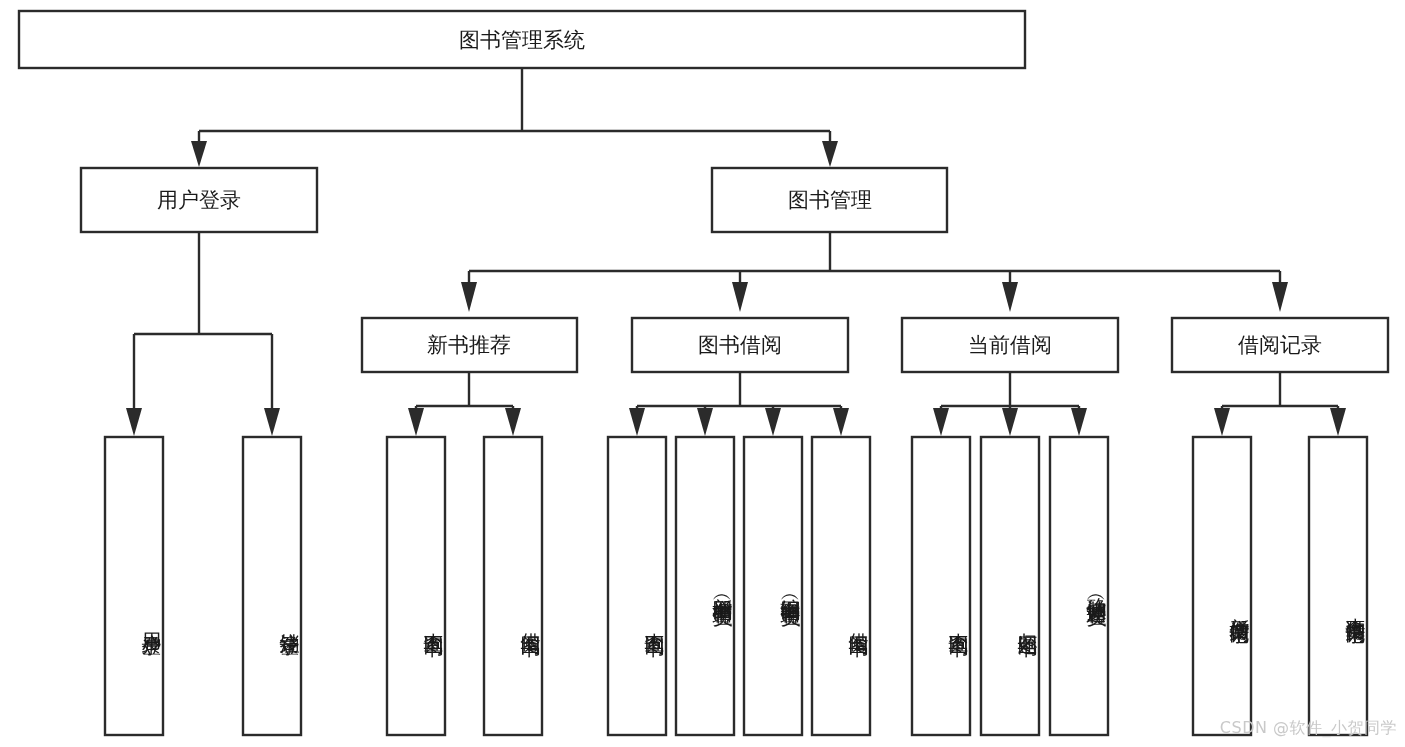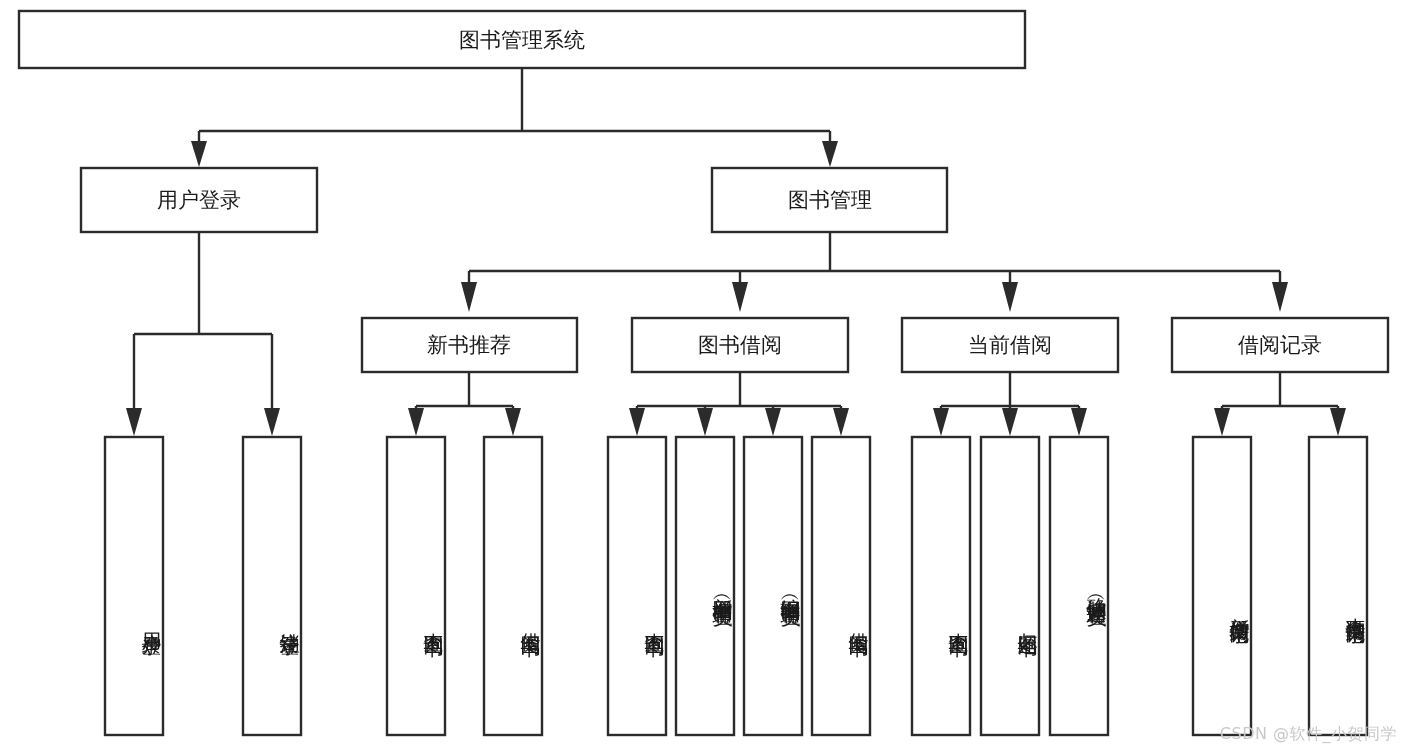--- a/index.html
+++ b/index.html
@@ -60,21 +60,21 @@
     font-size: 20px;
     line-height: 1.12;
     color: #1a1a1a;
     letter-spacing: 1.5px;
     white-space: nowrap;
     pointer-events: none;
   }
   .watermark {
     position: absolute;
     right: 8px;
-    bottom: 2px;
+    bottom: 8px;
     font-family: "DejaVu Sans", "Liberation Sans", sans-serif;
     font-size: 16px;
     color: #c9c9c9;
     letter-spacing: 0.5px;
     user-select: none;
   }
 </style>
 </head>
 <body>
 

